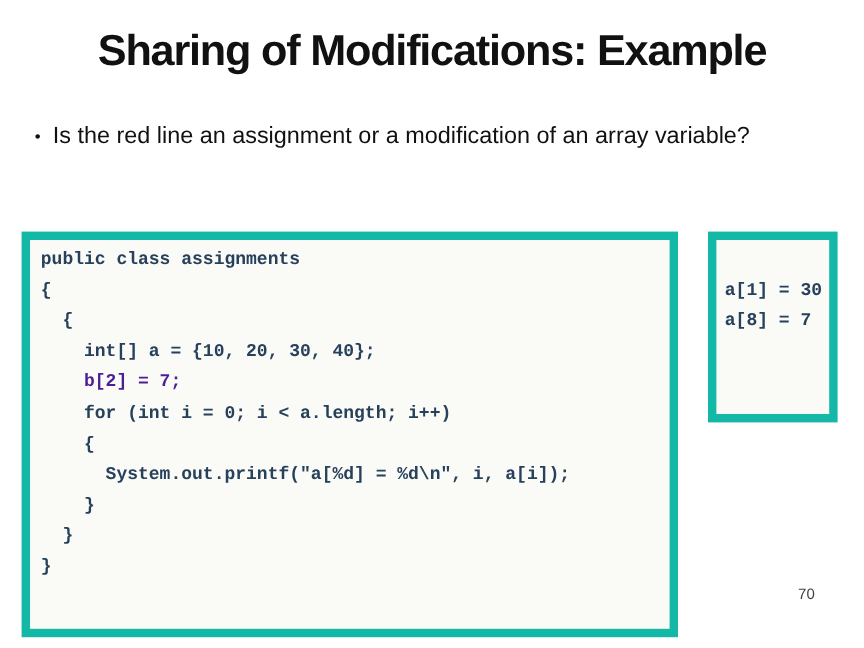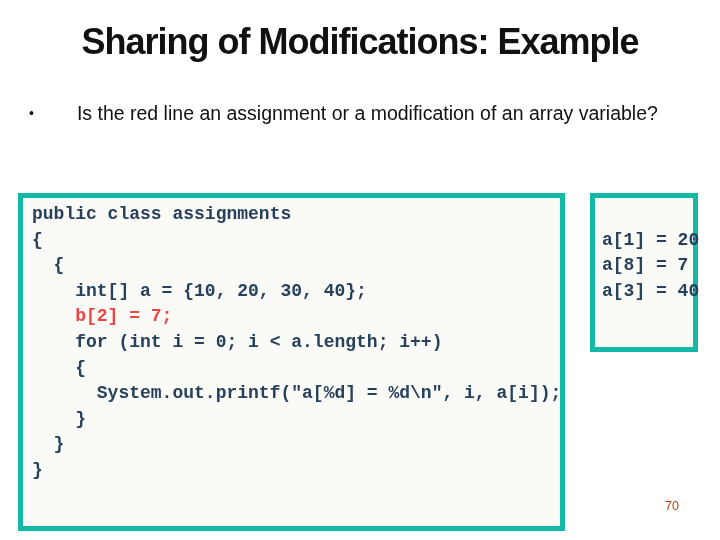--- a/index.html
+++ b/index.html
@@ -41,30 +41,29 @@
     font-size: 14px;
     line-height: 24px;
     color: #111111;
     margin-right: 10px;
   }
   .bullet-text {
     font-size: 19.5px;
     line-height: 24px;
     color: #111111;
     white-space: nowrap;
-    margin-left: 33px;
   }
   .panel {
     position: absolute;
     box-sizing: border-box;
-    border: 5px solid #14b8a6;
+    border: 7px solid #14b8a6;
     background: #fafaf7;
     font-family: "Liberation Mono", "DejaVu Sans Mono", monospace;
     font-weight: bold;
-    font-size: 18px;
+    font-size: 15px;
     line-height: 25.6px;
     color: #27415c;
   }
   .code-panel {
     left: 18px;
     top: 193px;
     width: 547px;
     height: 338px;
     padding: 4px 4px 0 9px;
   }
@@ -73,37 +72,37 @@
     top: 193px;
     width: 108px;
     height: 159px;
     padding: 4px 2px 0 7px;
   }
   .code-line, .out-line {
     white-space: pre;
     min-height: 25.6px;
   }
   .code-line.red {
-    color: #ef4444;
+    color: #4c1d95;
   }
   .output-title {
     white-space: pre;
     min-height: 25.6px;
   }
   .out-lines .out-line:first-child {
     margin-top: 25.6px;
   }
   .page-number {
     position: absolute;
     left: 660px;
-    top: 499px;
+    top: 488px;
     width: 24px;
     text-align: center;
     font-size: 12.5px;
-    color: #c2410c;
+    color: #404040;
   }
 </style>
 </head>
 <body>
 
 <div class="slide">
 
   <div class="slide-title">Sharing of Modifications: Example</div>
 
   <div class="bullet-row">
@@ -120,21 +119,20 @@
       <div class="code-line">    for (int i = 0; i &lt; a.length; i++)</div>
       <div class="code-line">    {</div>
       <div class="code-line">      System.out.printf("a[%d] = %d\n", i, a[i]);</div>
       <div class="code-line">    }</div>
       <div class="code-line">  }</div>
       <div class="code-line">}</div>
     </div>
 
   <div class="panel output-panel">
     <div class="out-lines">
-        <div class="out-line">a[1] = 20</div>
+        <div class="out-line">a[1] = 30</div>
         <div class="out-line">a[8] = 7</div>
-        <div class="out-line">a[3] = 40</div>
       </div>
   </div>
 
   <div class="page-number">70</div>
 
 </div>
 
 </body></html>

